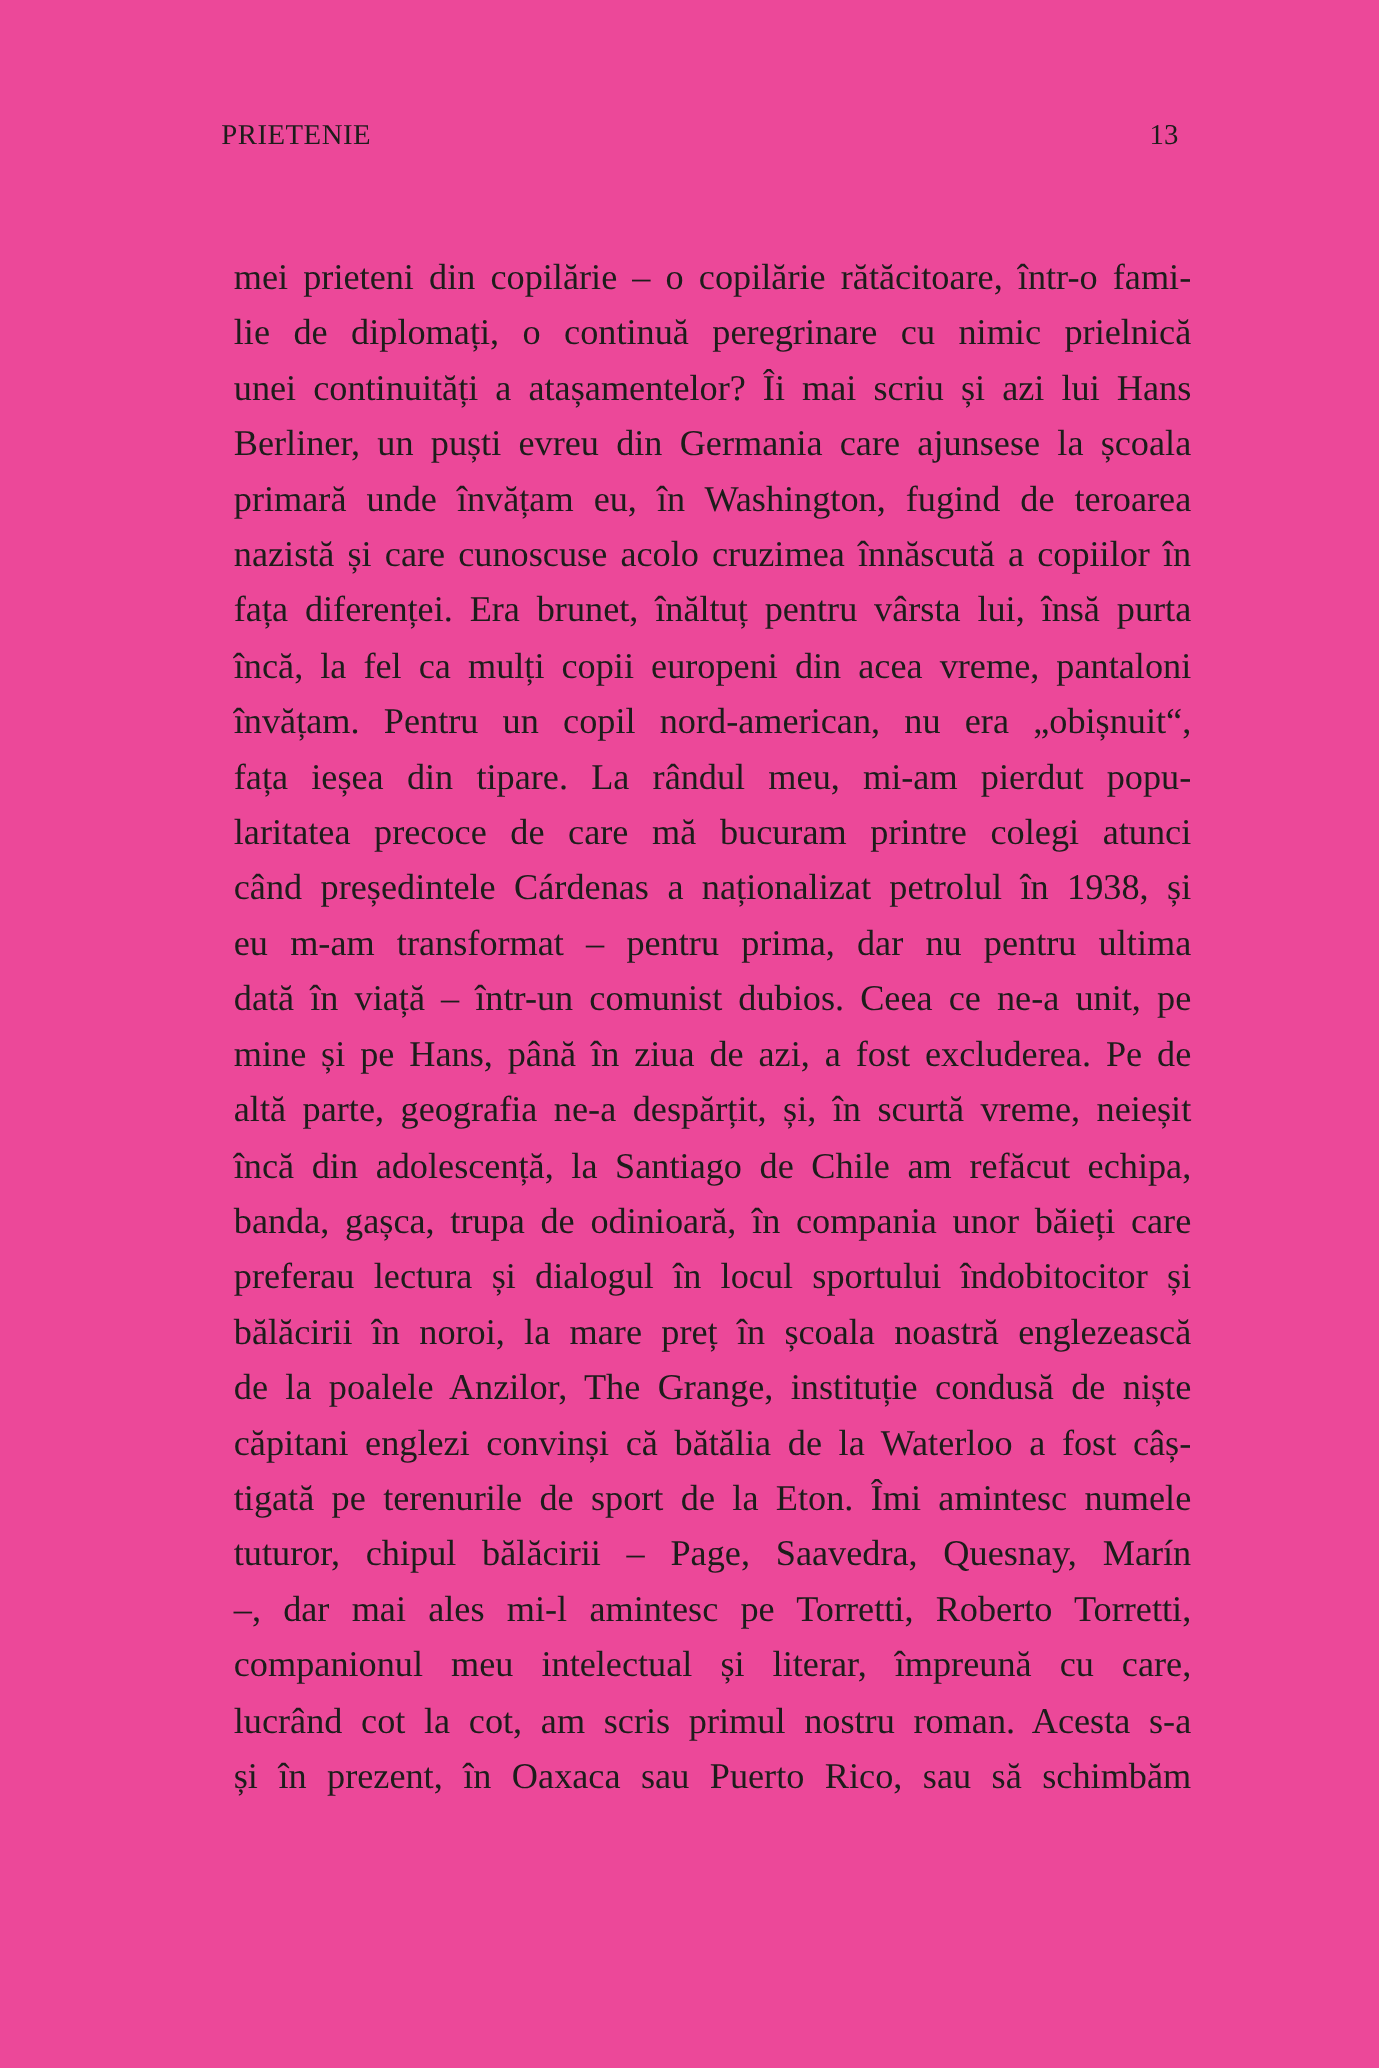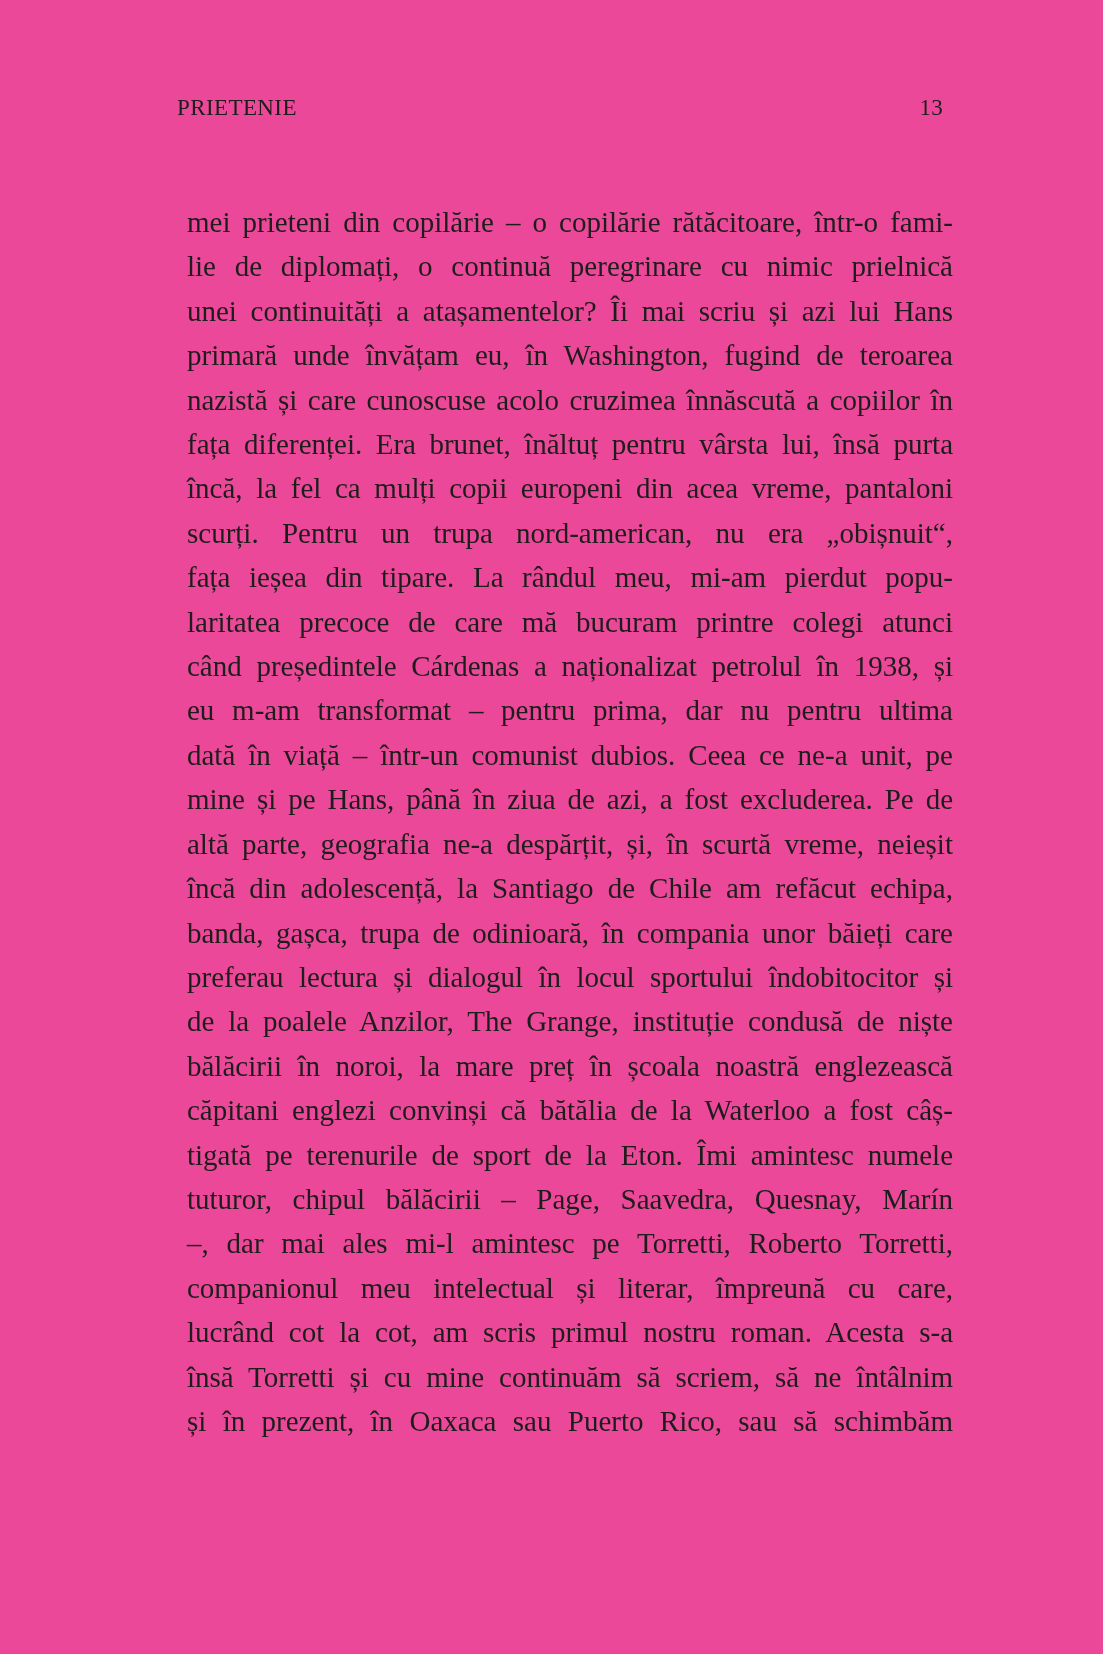--- a/index.html
+++ b/index.html
@@ -54,39 +54,39 @@
 
 <div class="page">
   <div class="page-header">
     <span class="running-title">PRIETENIE</span>
     <span class="page-number">13</span>
   </div>
   <div class="body-text">
       <div class="text-line">mei prieteni din copilărie – o copilărie rătăcitoare, într-o fami-</div>
       <div class="text-line">lie de diplomați, o continuă peregrinare cu nimic prielnică</div>
       <div class="text-line">unei continuități a atașamentelor? Îi mai scriu și azi lui Hans</div>
+      <div class="text-line">Berliner, un puști evreu din Germania care ajunsese la școala</div>
       <div class="text-line">primară unde învățam eu, în Washington, fugind de teroarea</div>
       <div class="text-line">nazistă și care cunoscuse acolo cruzimea înnăscută a copiilor în</div>
       <div class="text-line">fața diferenței. Era brunet, înăltuț pentru vârsta lui, însă purta</div>
       <div class="text-line">încă, la fel ca mulți copii europeni din acea vreme, pantaloni</div>
-      <div class="text-line">scurți. Pentru un trupa nord-american, nu era „obișnuit“,</div>
+      <div class="text-line">învățam. Pentru un copil nord-american, nu era „obișnuit“,</div>
       <div class="text-line">fața ieșea din tipare. La rândul meu, mi-am pierdut popu-</div>
       <div class="text-line">laritatea precoce de care mă bucuram printre colegi atunci</div>
       <div class="text-line">când președintele Cárdenas a naționalizat petrolul în 1938, și</div>
       <div class="text-line">eu m-am transformat – pentru prima, dar nu pentru ultima</div>
       <div class="text-line">dată în viață – într-un comunist dubios. Ceea ce ne-a unit, pe</div>
       <div class="text-line">mine și pe Hans, până în ziua de azi, a fost excluderea. Pe de</div>
       <div class="text-line">altă parte, geografia ne-a despărțit, și, în scurtă vreme, neieșit</div>
       <div class="text-line">încă din adolescență, la Santiago de Chile am refăcut echipa,</div>
       <div class="text-line">banda, gașca, trupa de odinioară, în compania unor băieți care</div>
       <div class="text-line">preferau lectura și dialogul în locul sportului îndobitocitor și</div>
+      <div class="text-line">bălăcirii în noroi, la mare preț în școala noastră englezească</div>
       <div class="text-line">de la poalele Anzilor, The Grange, instituție condusă de niște</div>
-      <div class="text-line">bălăcirii în noroi, la mare preț în școala noastră englezească</div>
       <div class="text-line">căpitani englezi convinși că bătălia de la Waterloo a fost câș-</div>
       <div class="text-line">tigată pe terenurile de sport de la Eton. Îmi amintesc numele</div>
       <div class="text-line">tuturor, chipul bălăcirii – Page, Saavedra, Quesnay, Marín</div>
       <div class="text-line">–, dar mai ales mi-l amintesc pe Torretti, Roberto Torretti,</div>
       <div class="text-line">companionul meu intelectual și literar, împreună cu care,</div>
       <div class="text-line">lucrând cot la cot, am scris primul nostru roman. Acesta s-a</div>
-      <div class="text-line">însă Torretti și cu mine continuăm să scriem, să ne întâlnim</div>
       <div class="text-line">și în prezent, în Oaxaca sau Puerto Rico, sau să schimbăm</div>
     </div>
 </div>
 
 </body></html>

